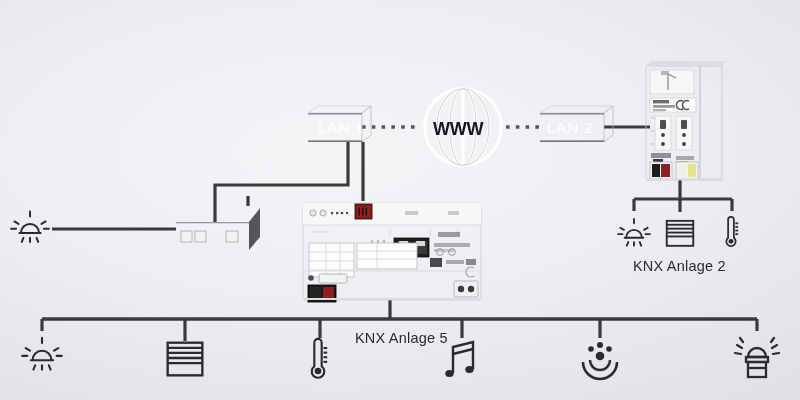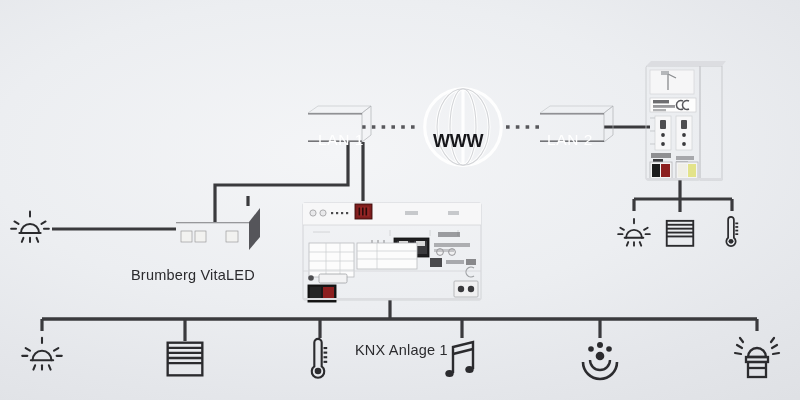--- a/index.html
+++ b/index.html
@@ -17,21 +17,20 @@
   }
   #stage svg.layer {
     position: absolute; left: 0; top: 0;
     width: 800px; height: 400px;
   }
   .lbl {
     position: absolute;
     color: #2b2b2e;
     white-space: nowrap;
     letter-spacing: .2px;
-    margin-top: 12px;
   }
   .lbl-lan {
     color: #ffffff;
     font-size: 15.5px;
     letter-spacing: .6px;
   }
   .lbl-www {
     color: #16161a;
     font-size: 18px;
     font-weight: bold;
@@ -417,18 +416,18 @@
       </g>
     </g>
   </svg>
 
   <div class="lbl lbl-lan" style="left:318px; top:119px;">LAN 1</div>
 
   <div class="lbl lbl-lan" style="left:547px; top:119px;">LAN 2</div>
 
   <div class="lbl lbl-www" style="left:433px; top:119px;">WWW</div>
 
-  <div class="lbl lbl-cap" style="left:131px; top:255px;">Brumberg VitaLED</div>
-
-  <div class="lbl lbl-cap" style="left:355px; top:330px;">KNX Anlage 1</div>
-
+
+  <div class="lbl lbl-cap" style="left:355px; top:330px;">KNX Anlage 5</div>
+
+  <div class="lbl lbl-cap" style="left:633px; top:258px;">KNX Anlage 2</div>
 
 </div>
 
 </body></html>

